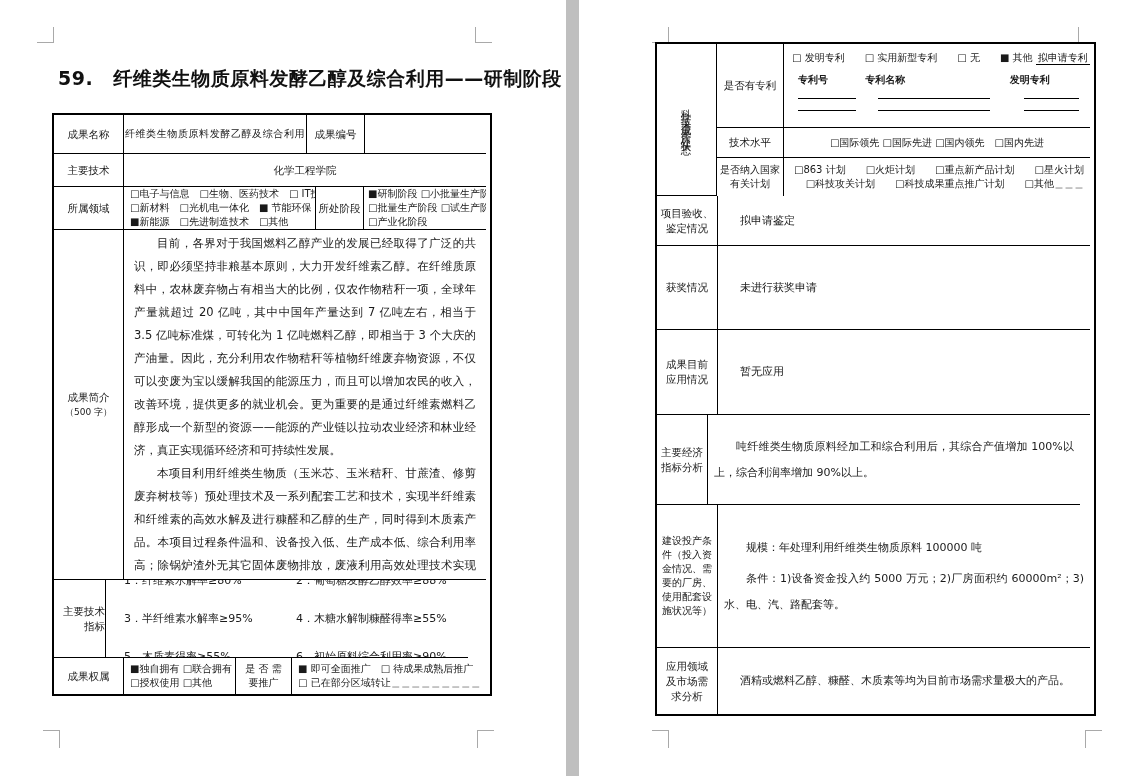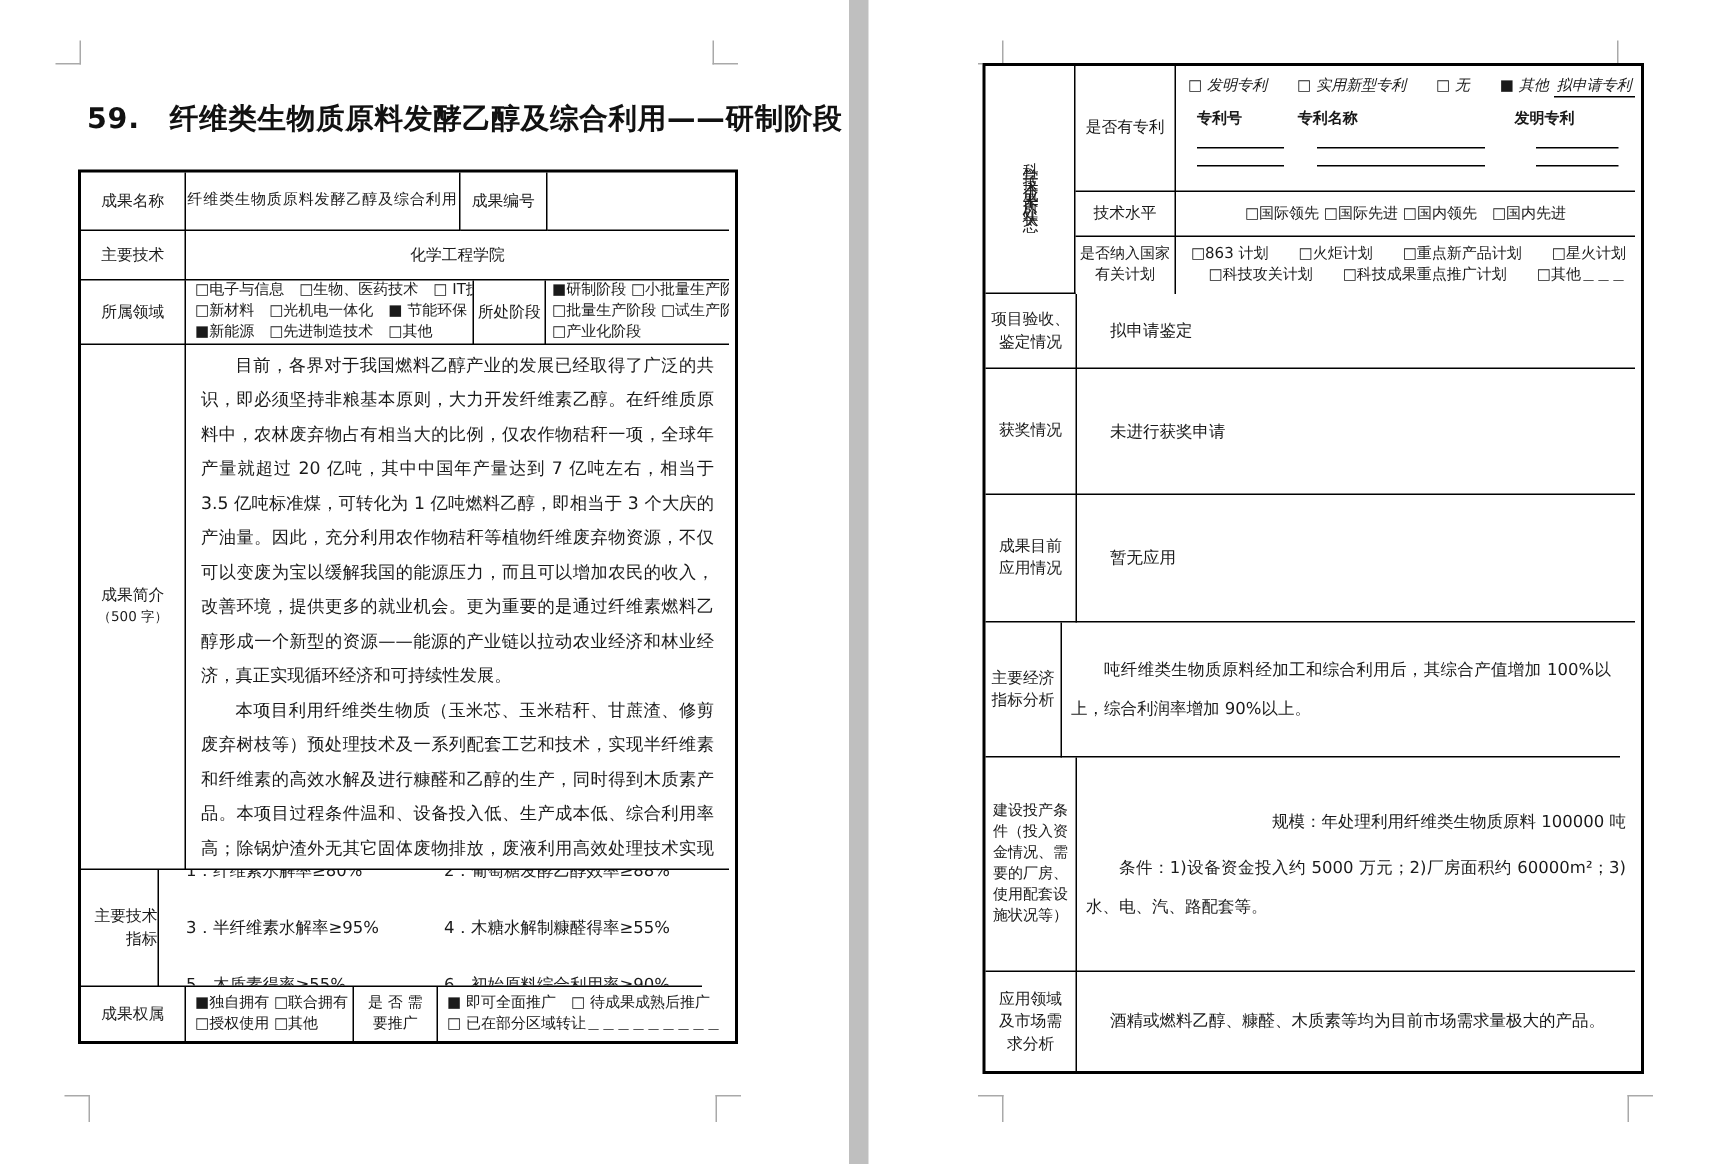--- a/index.html
+++ b/index.html
@@ -193,21 +193,21 @@
 
       <div class="frow">
         <div class="fcell" style="width:60px;height:152px;">
           <div class="vlabel">科学技术成果所处状态</div>
         </div>
         <div style="width:373px;">
 
           <div class="frow" style="height:84px;">
             <div class="fcell lab" style="width:67px;">是否有专利</div>
             <div class="fcell small" style="width:306px;justify-content:flex-start;padding-top:7px;">
-              <div class="nw" style="padding-left:8px;font-style:italic;"><span>□ 发明专利　　□ 实用新型专利　　□ 无　　■ 其他</span> <span class="u">拟申请专利</span></div>
+              <div class="nw" style="padding-left:8px;"><span>□ 发明专利　　□ 实用新型专利　　□ 无　　■ 其他</span> <span class="u">拟申请专利</span></div>
               <div class="patent-headers">
                 <span class="ph1">专利号</span>
                 <span class="ph2">专利名称</span>
                 <span class="ph3">发明专利</span>
               </div>
               <div class="blank-row">
                 <div class="blank b1"></div>
                 <div class="blank b2"></div>
                 <div class="blank b3"></div>
               </div>
@@ -257,21 +257,21 @@
 
       <div class="frow" style="height:90px;">
         <div class="fcell lab" style="width:51px;padding:0 4px;">主要经济指标分析</div>
         <div class="fcell" style="width:372px;padding:0 6px;">
           <p class="parap">吨纤维类生物质原料经加工和综合利用后，其综合产值增加 100%以上，综合利润率增加 90%以上。</p>
         </div>
       </div>
 
       <div class="frow" style="height:143px;">
         <div class="fcell lab small" style="width:61px;padding:0 3px;">建设投产条件（投入资金情况、需要的厂房、使用配套设施状况等）</div>
-        <div class="fcell" style="width:372px;padding:0 6px;align-items:flex-end;">
+        <div class="fcell" style="width:372px;padding:0 6px;">
           <p class="parap">规模：年处理利用纤维类生物质原料 100000 吨</p>
           <p class="parap line-gap">条件：1)设备资金投入约 5000 万元；2)厂房面积约 60000m²；3)水、电、汽、路配套等。</p>
         </div>
       </div>
 
       <div class="frow" style="height:66px;">
         <div class="fcell lab" style="width:61px;padding:0 4px;">应用领域及市场需求分析</div>
         <div class="fcell" style="width:372px;">
           <p class="valp">酒精或燃料乙醇、糠醛、木质素等均为目前市场需求量极大的产品。</p>
         </div>

